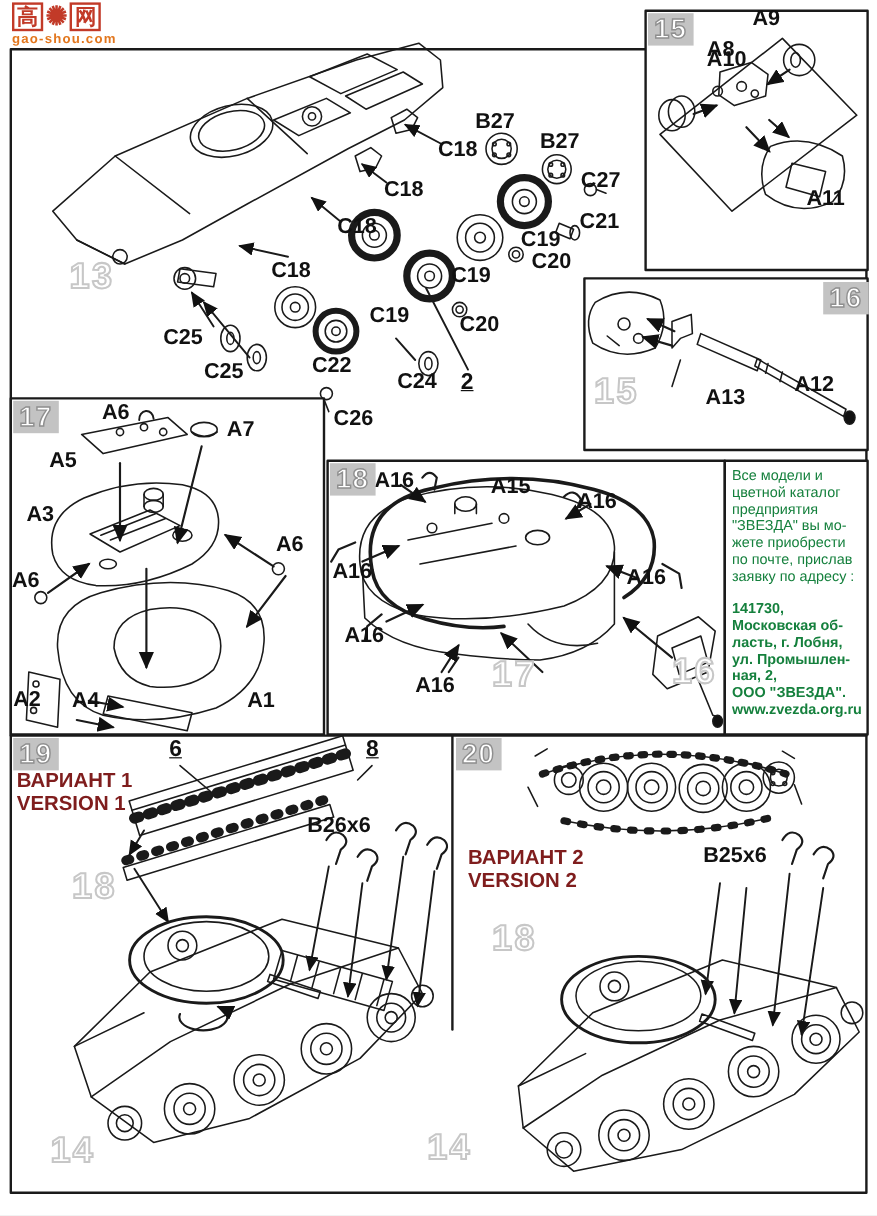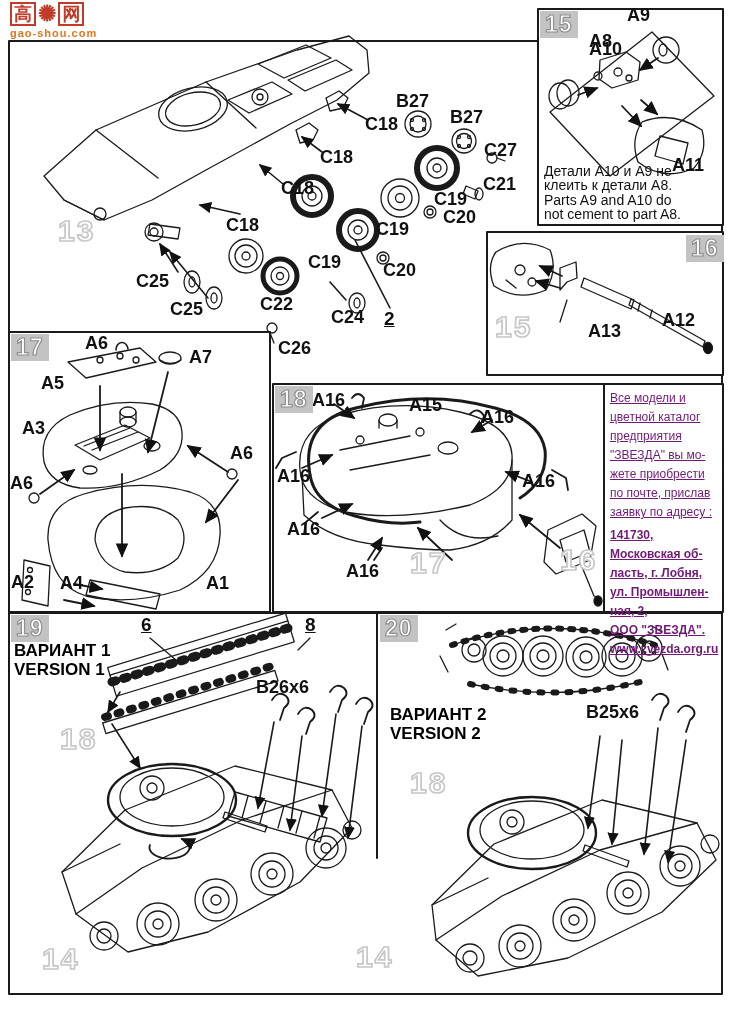--- a/index.html
+++ b/index.html
@@ -5,23 +5,23 @@
   html,body{margin:0;padding:0;background:#e8e8e8;}
   .page{position:relative;width:731px;height:1013px;background:#fff;margin:0 auto;
         font-family:"Liberation Sans",sans-serif;overflow:hidden;}
   svg.art{position:absolute;left:0;top:0;z-index:1;}
   .layer{position:absolute;left:0;top:0;width:731px;height:1013px;z-index:2;}
   .plabel{position:absolute;font-weight:bold;font-size:18px;color:#111;white-space:nowrap;line-height:1;}
   .plabel.ul{text-decoration:underline;font-size:19px;}
   .plabel.ghost{font-size:30px;color:#fff;-webkit-text-stroke:1.7px #c7c7c7;letter-spacing:2px;}
   .badge{position:absolute;z-index:3;background:#c3c3c3;color:#fff;-webkit-text-stroke:1.2px #8f8f8f;
          font-weight:bold;font-size:23px;line-height:1;padding:2px 5px;letter-spacing:1px;}
-  .variant{position:absolute;z-index:3;font-weight:bold;font-size:17px;color:#000000;line-height:1;}
+  .variant{position:absolute;z-index:3;font-weight:bold;font-size:17px;color:#7f1d1d;line-height:1;}
   .notebox{position:absolute;z-index:3;font-size:14px;line-height:14.4px;color:#111;white-space:pre-line;}
-  .zv{position:absolute;z-index:3;width:108px;font-size:12px;line-height:19px;color:#701a75;white-space:pre-line;text-decoration:underline;}
+  .zv{position:absolute;z-index:3;width:108px;font-size:12px;line-height:14px;color:#15803d;white-space:pre-line;}
   .zv.bold{font-weight:bold;}
   .logo{position:absolute;left:8px;top:2px;z-index:4;background:#fff;padding:0 2px;}
   .logo .row{display:flex;align-items:center;gap:2px;}
   .logo .cn{display:inline-block;border:2px solid #c23a28;color:#c23a28;font-weight:bold;
             font-size:18px;line-height:1;padding:1px 2px;}
   .logo .gear{color:#c23a28;font-size:22px;line-height:1;font-weight:bold;}
   .logo .url{color:#e2761d;font-size:11px;font-weight:bold;letter-spacing:1px;margin-top:1px;}
 </style>
 </head>
 <body>
@@ -422,33 +422,29 @@
       <div class="plabel" style="left: 586px; top: 703px;">B25x6</div>
     </div>
 
   <div class="badge" style="left:540px;top:11px;">15</div>
   <div class="badge" style="left:686px;top:235px;">16</div>
   <div class="badge" style="left:11px;top:334px;">17</div>
   <div class="badge" style="left:275px;top:386px;">18</div>
   <div class="badge" style="left:11px;top:615px;">19</div>
   <div class="badge" style="left:380px;top:615px;">20</div>
 
-  <div class="notebox" style="left:544px;top:164px;width:177px;">Детали А10 и А9 не
-клеить к детали А8.
-Parts A9 and A10 do
-not cement to part A8.</div>
 
   <div class="zv" style="left:610px;top:389px;">Все модели и
 цветной каталог
 предприятия
 "ЗВЕЗДА" вы мо-
 жете приобрести
 по почте, прислав
 заявку по адресу :</div>
-  <div class="zv bold" style="left:610px;top:500px;margin-top:26px;">141730,
+  <div class="zv bold" style="left:610px;top:500px;">141730,
 Московская об-
 ласть, г. Лобня,
 ул. Промышлен-
 ная, 2,
 ООО "ЗВЕЗДА".
 www.zvezda.org.ru</div>
 
   <div class="variant" style="left:14px;top:642px;">ВАРИАНТ 1</div>
   <div class="variant" style="left:14px;top:661px;">VERSION 1</div>
   <div class="variant" style="left:390px;top:706px;">ВАРИАНТ 2</div>

